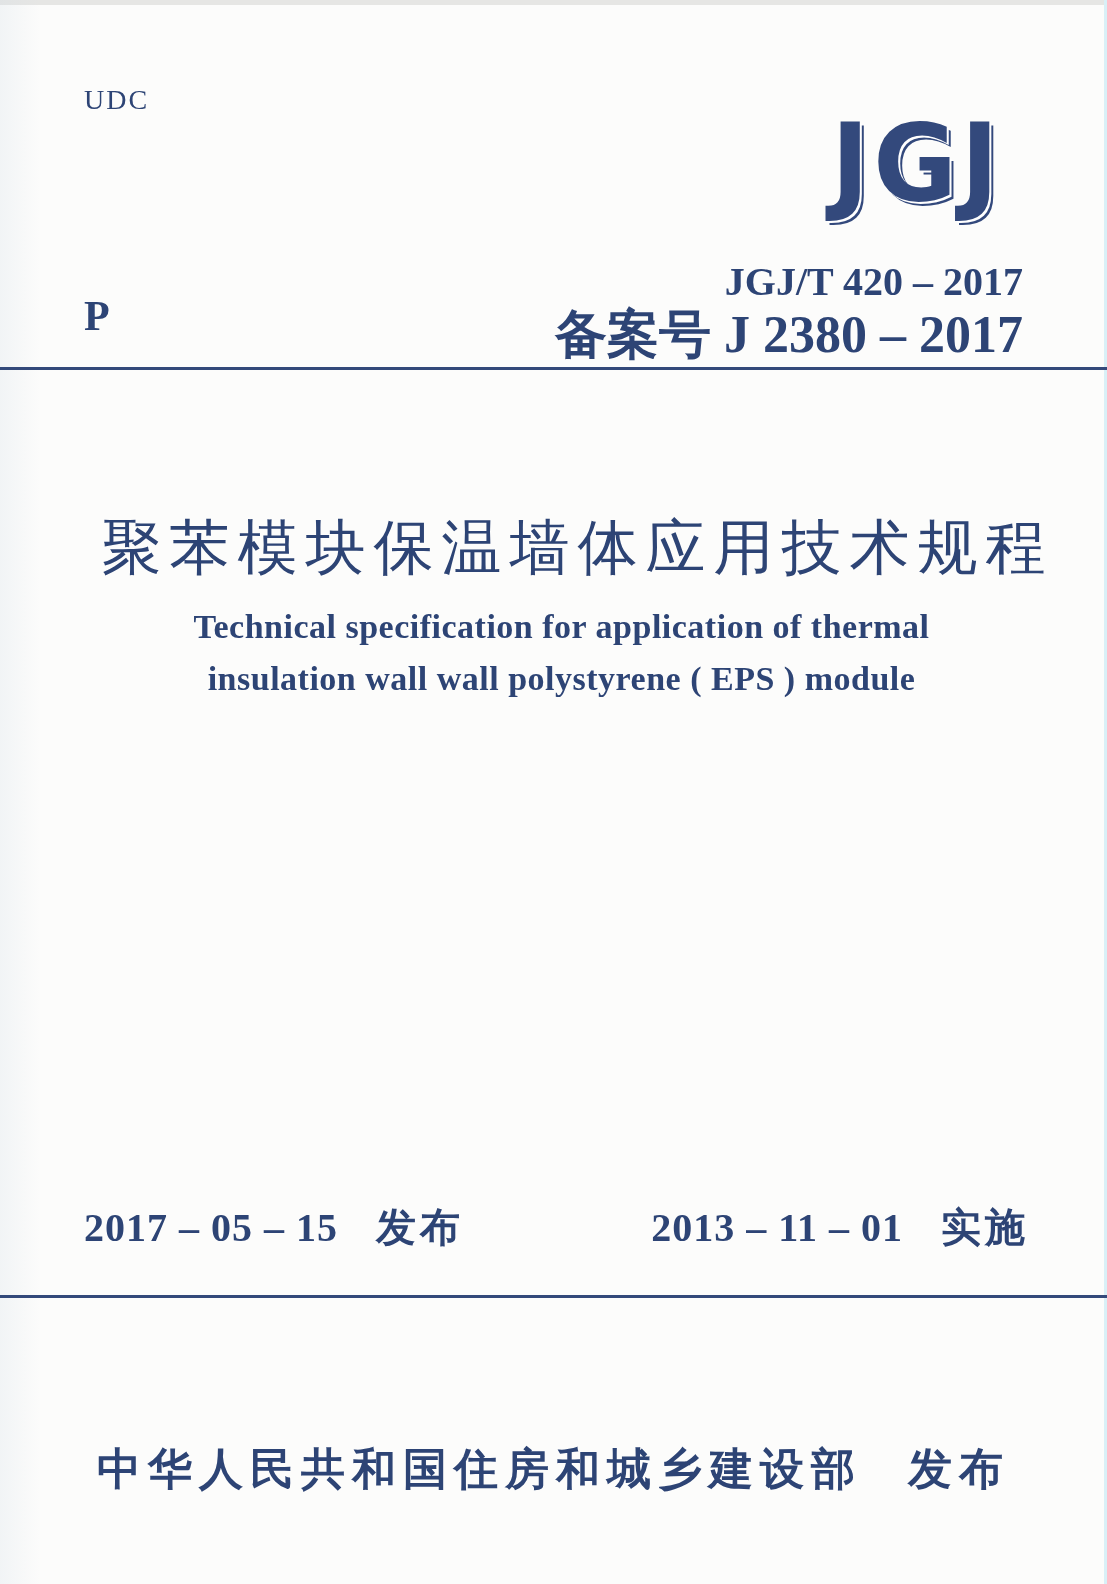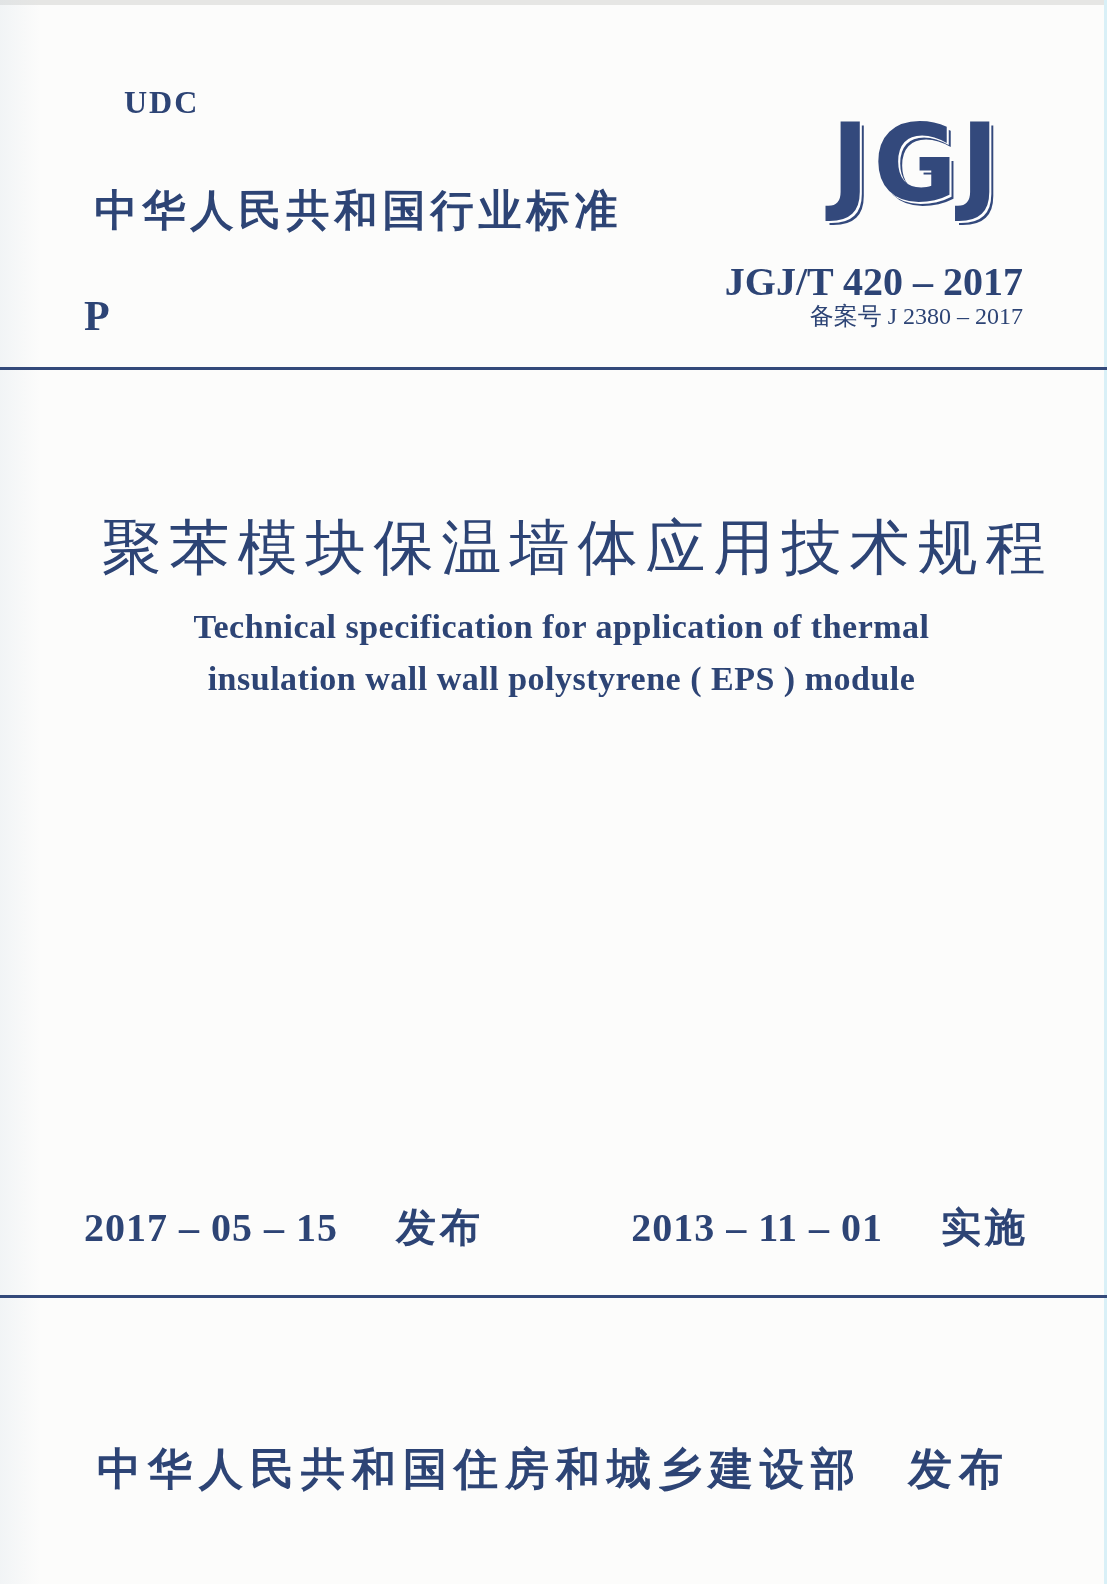--- a/index.html
+++ b/index.html
@@ -27,24 +27,23 @@
     background: #d9f0f7;
   }
   .scan-left-tint {
     position: absolute; top: 0; left: 0; bottom: 0; width: 40px;
     background: linear-gradient(to right, rgba(210,220,230,0.25), rgba(210,220,230,0));
   }
 
   .udc {
     position: absolute;
     left: 84px; top: 84px;
-    font-size: 32px;
-    font-weight: 700;
+    font-size: 28px;
+    font-weight: 400;
     letter-spacing: 2px;
-    margin-left: 40px;
   }
   .std-type {
     position: absolute;
     left: 0; right: 390px; top: 182px;
     text-align: center;
     font-family: "Liberation Sans", sans-serif;
     font-size: 43px;
     font-weight: 700;
     letter-spacing: 5px;
     white-space: nowrap;
@@ -67,22 +66,22 @@
     position: absolute;
     right: 84px; top: 258px;
     font-size: 40px;
     font-weight: 700;
     text-align: right;
     white-space: nowrap;
   }
   .record-no {
     position: absolute;
     right: 84px; top: 300px;
-    font-size: 24px;
-    font-weight: 400;
+    font-size: 52px;
+    font-weight: 700;
     text-align: right;
     white-space: nowrap;
   }
   .class-code {
     position: absolute;
     left: 84px; top: 292px;
     font-size: 42px;
     font-weight: 700;
   }
   .rule {
@@ -120,21 +119,21 @@
   .date-row {
     position: absolute;
     left: 84px; right: 78px; top: 1200px;
     display: flex;
     justify-content: space-between;
     align-items: baseline;
     font-size: 40px;
     font-weight: 700;
     white-space: nowrap;
   }
-  .date-group { display: inline-flex; align-items: baseline; gap: 20px; }
+  .date-group { display: inline-flex; align-items: baseline; }
   .date-num { font-family: "Liberation Serif", serif; letter-spacing: 1px; }
   .date-label {
     font-family: "Liberation Sans", sans-serif;
     margin-left: 38px;
     letter-spacing: 4px;
   }
 
   .publisher-row {
     position: absolute;
     left: 0; right: 0; top: 1398px;
@@ -152,21 +151,20 @@
 <body>
 
 <div class="page">
 
   <div class="scan-top-edge"></div>
   <div class="scan-right-edge"></div>
   <div class="scan-left-tint"></div>
 
   <div class="udc">UDC</div>
 
-  <div class="std-type">中华人民共和国行业标准</div>
 
   <div class="logo">JGJ</div>
 
   <div class="std-no">JGJ/T 420 – 2017</div>
 
   <div class="record-no">备案号 J 2380 – 2017</div>
 
   <div class="class-code">P</div>
 
   <div class="rule rule-top"></div>

